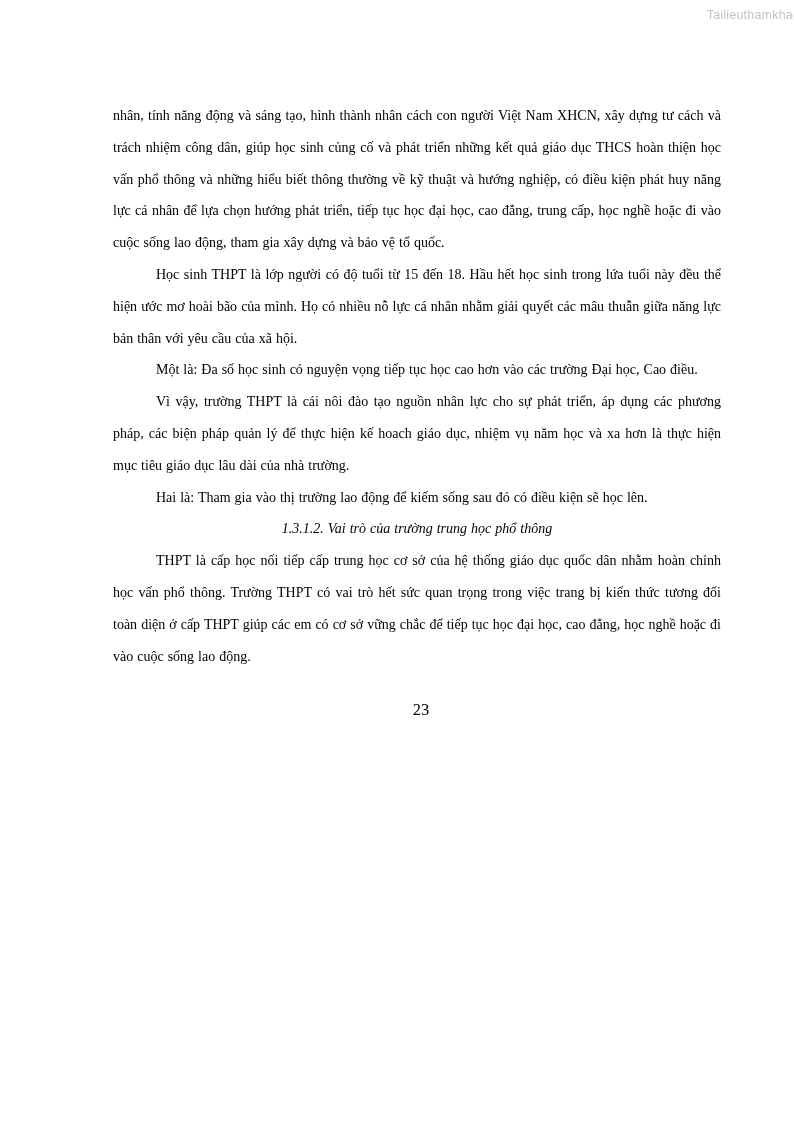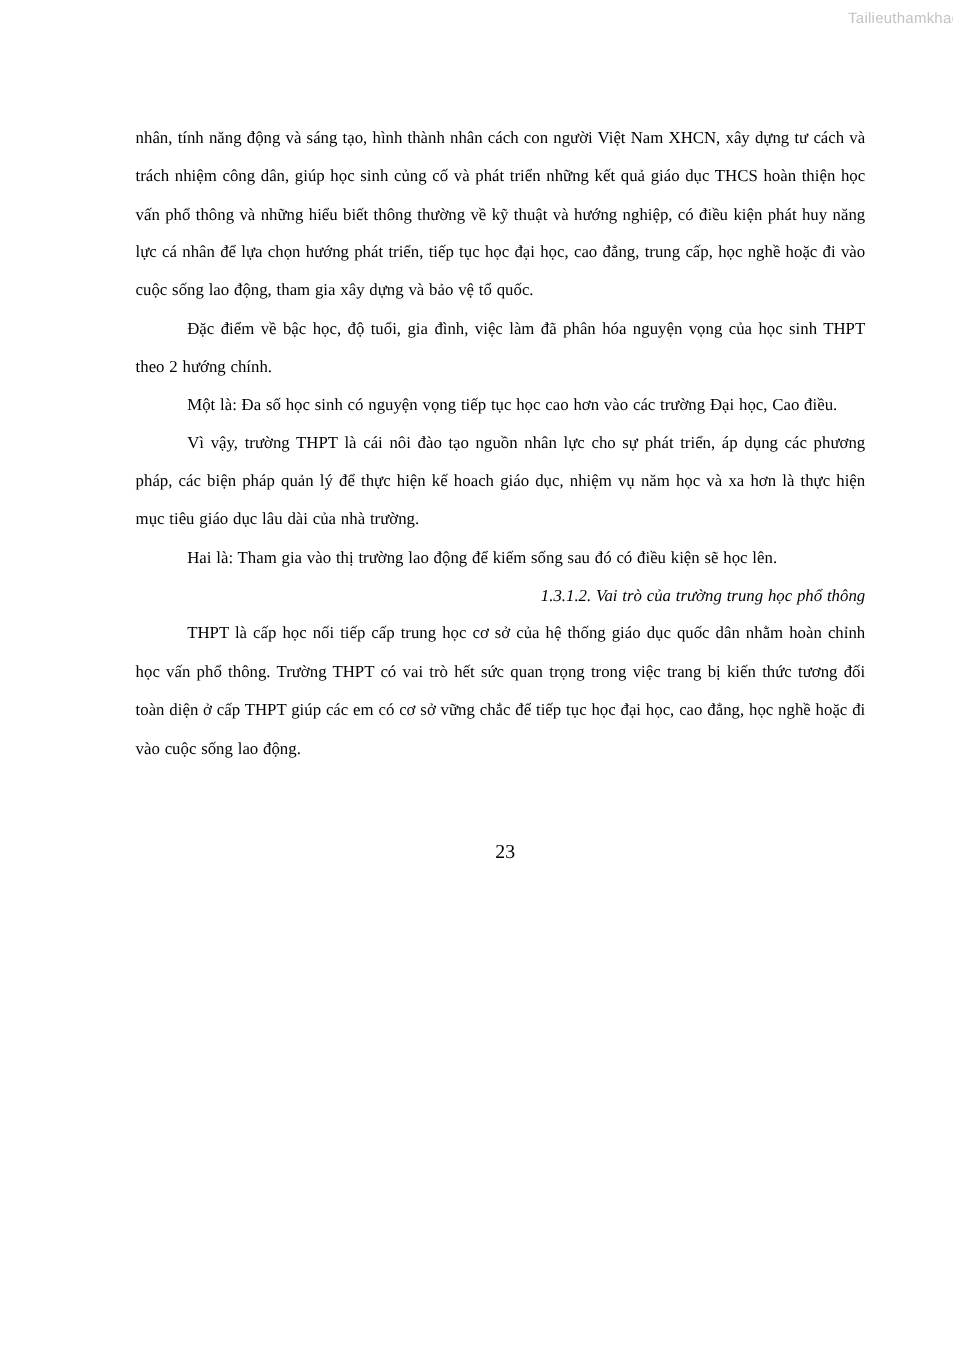--- a/index.html
+++ b/index.html
@@ -40,21 +40,21 @@
     word-spacing: 0.5px;
   }
   .indent {
     text-indent: 43px;
   }
   .indent-lg {
     text-indent: 52px;
   }
   .heading-italic {
     font-style: italic;
-    text-align: right;
+    text-align: center;
   }
   .page-number {
     position: absolute;
     bottom: 72px;
     left: 0;
     width: 100%;
     text-align: center;
     font-size: 16.5px;
   }
 </style>
@@ -63,22 +63,22 @@
 
 <div class="page">
 
   <div class="watermark">Tailieuthamkhao.com</div>
 
   <div class="content">
 
     <p class="para">nhân, tính năng động và sáng tạo, hình thành nhân cách con người Việt Nam XHCN, xây dựng tư cách và trách nhiệm công dân, giúp học sinh củng cố và phát triển những kết quả giáo dục THCS hoàn thiện học vấn phổ thông và những hiểu biết thông thường về kỹ thuật và hướng nghiệp, có điều kiện phát huy năng lực cá nhân để lựa chọn hướng phát triển, tiếp tục học đại học, cao đẳng, trung cấp, học nghề hoặc đi vào cuộc sống lao động, tham gia xây dựng và bảo vệ tổ quốc.</p>
 
 
+    <p class="para indent">Học sinh THPT là lớp người có độ tuổi từ 15 đến 18. Hầu hết học sinh trong lứa tuổi này đều thể hiện ước mơ hoài bão của mình. Họ có nhiều nỗ lực cá nhân nhằm giải quyết các mâu thuẫn giữa năng lực bản thân với yêu cầu của xã hội.</p>
 
-    <p class="para indent">Đặc điểm về bậc học, độ tuổi, gia đình, việc làm đã phân hóa nguyện vọng của học sinh THPT theo 2 hướng chính.</p>
 
     <p class="para indent">Một là: Đa số học sinh có nguyện vọng tiếp tục học cao hơn vào các trường Đại học, Cao điều.</p>
 
     <p class="para indent">Vì vậy, trường THPT là cái nôi đào tạo nguồn nhân lực cho sự phát triển, áp dụng các phương pháp, các biện pháp quản lý để thực hiện kế hoach giáo dục, nhiệm vụ năm học và xa hơn là thực hiện mục tiêu giáo dục lâu dài của nhà trường.</p>
 
     <p class="para indent">Hai là: Tham gia vào thị trường lao động để kiếm sống sau đó có điều kiện sẽ học lên.</p>
 
     <p class="para heading-italic">1.3.1.2. Vai trò của trường trung học phổ thông</p>
 
     <p class="para indent">THPT là cấp học nối tiếp cấp trung học cơ sở của hệ thống giáo dục quốc dân nhằm hoàn chỉnh học vấn phổ thông. Trường THPT có vai trò hết sức quan trọng trong việc trang bị kiến thức tương đối toàn diện ở cấp THPT giúp các em có cơ sở vững chắc để tiếp tục học đại học, cao đẳng, học nghề hoặc đi vào cuộc sống lao động.</p>

